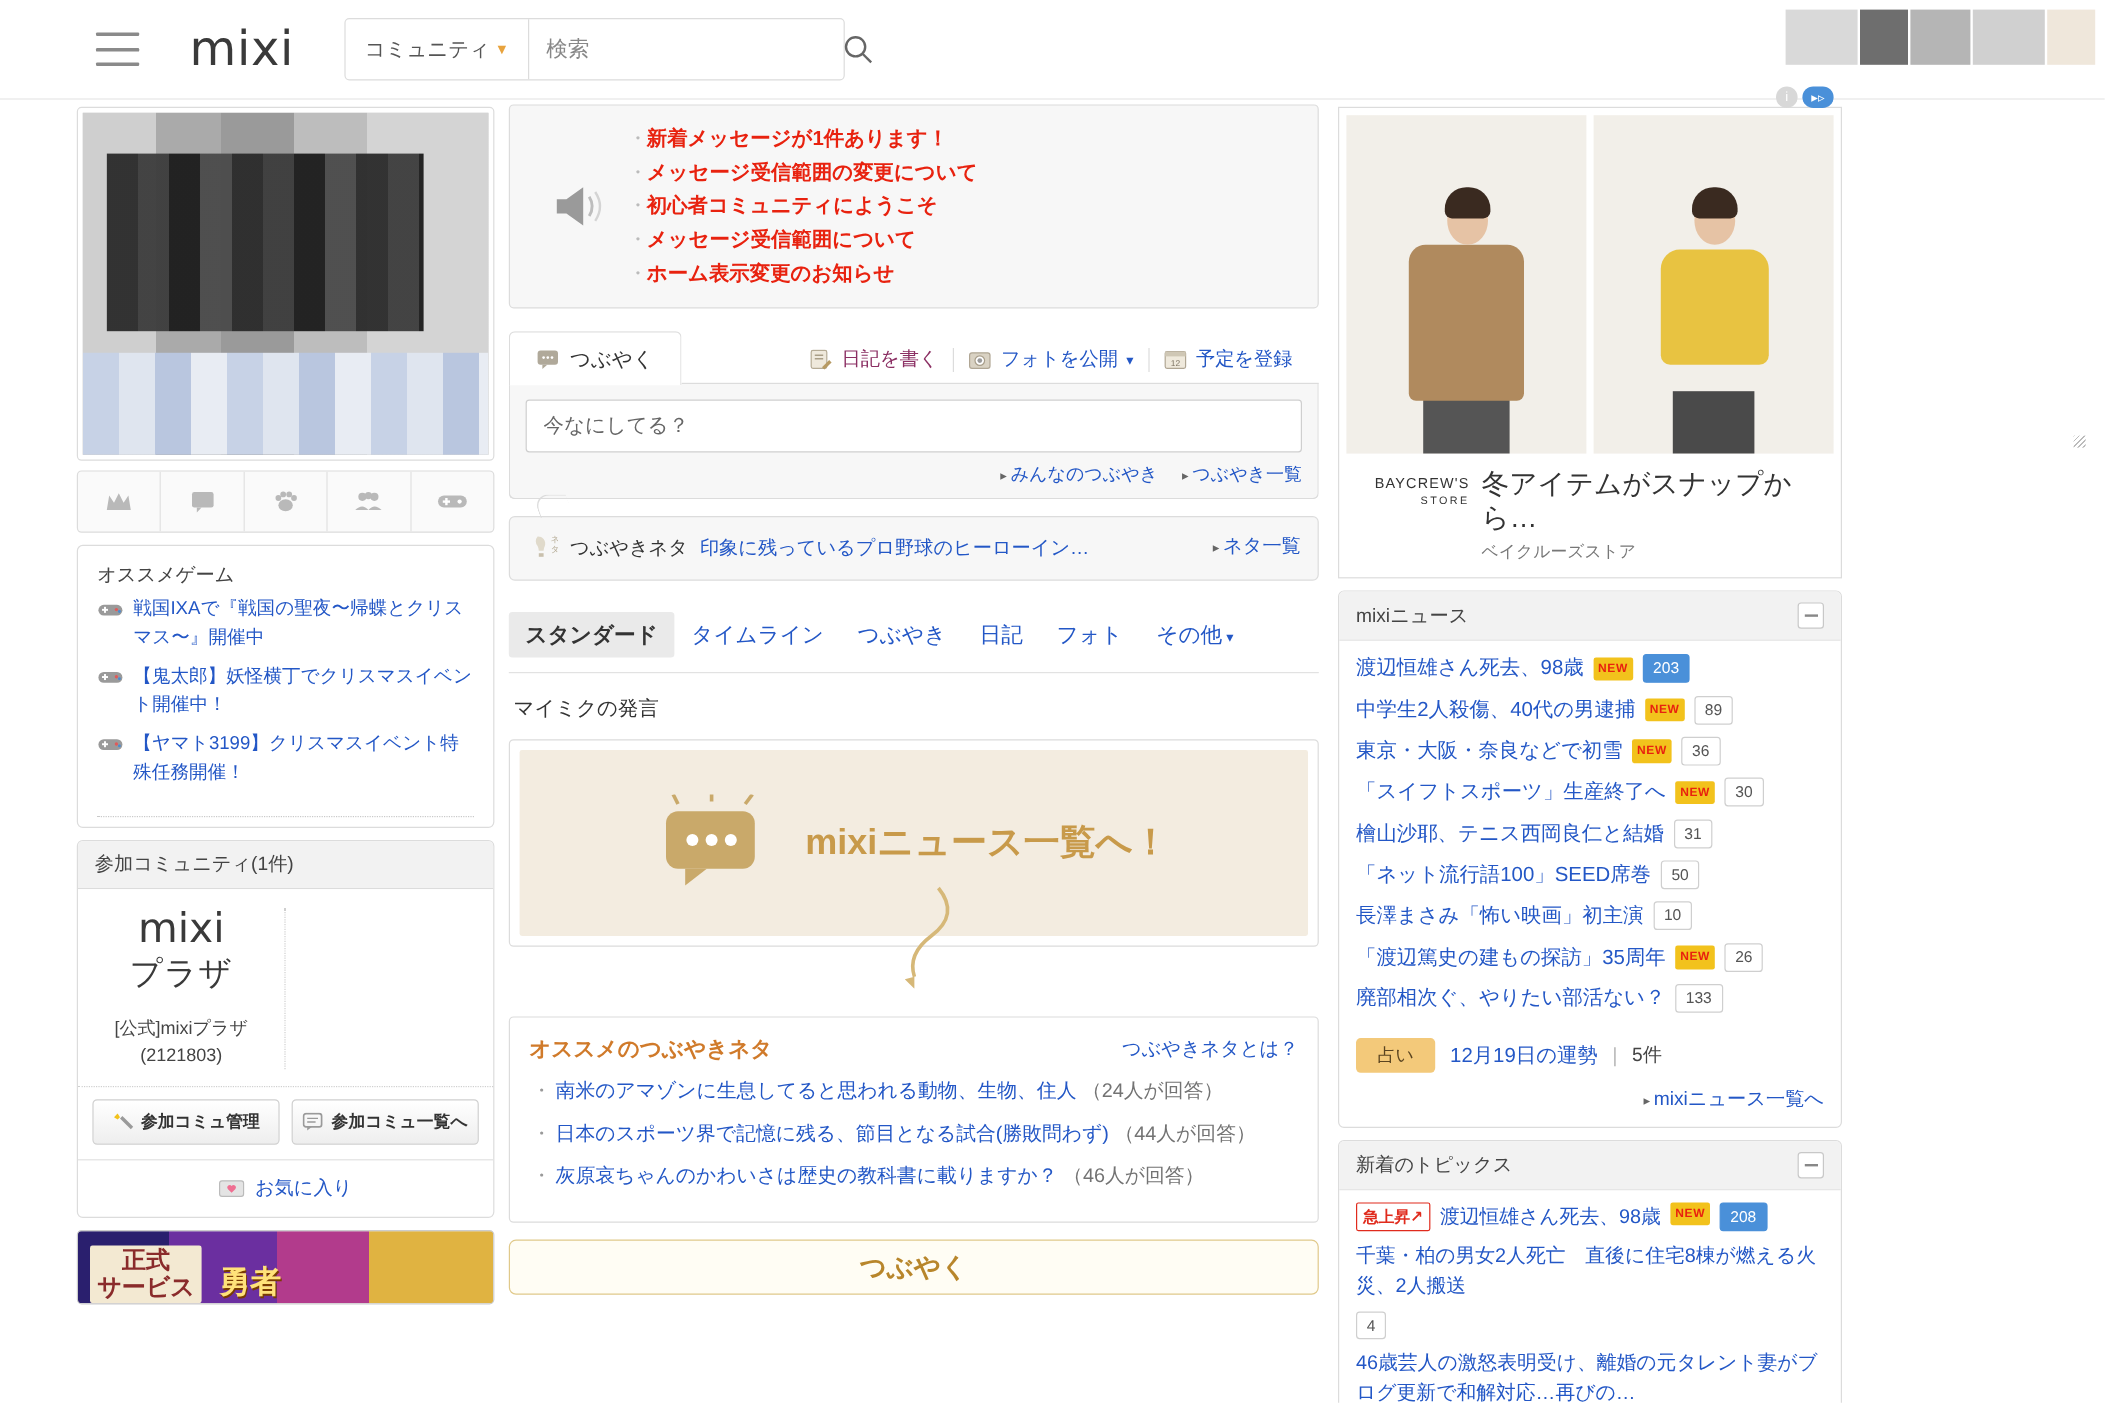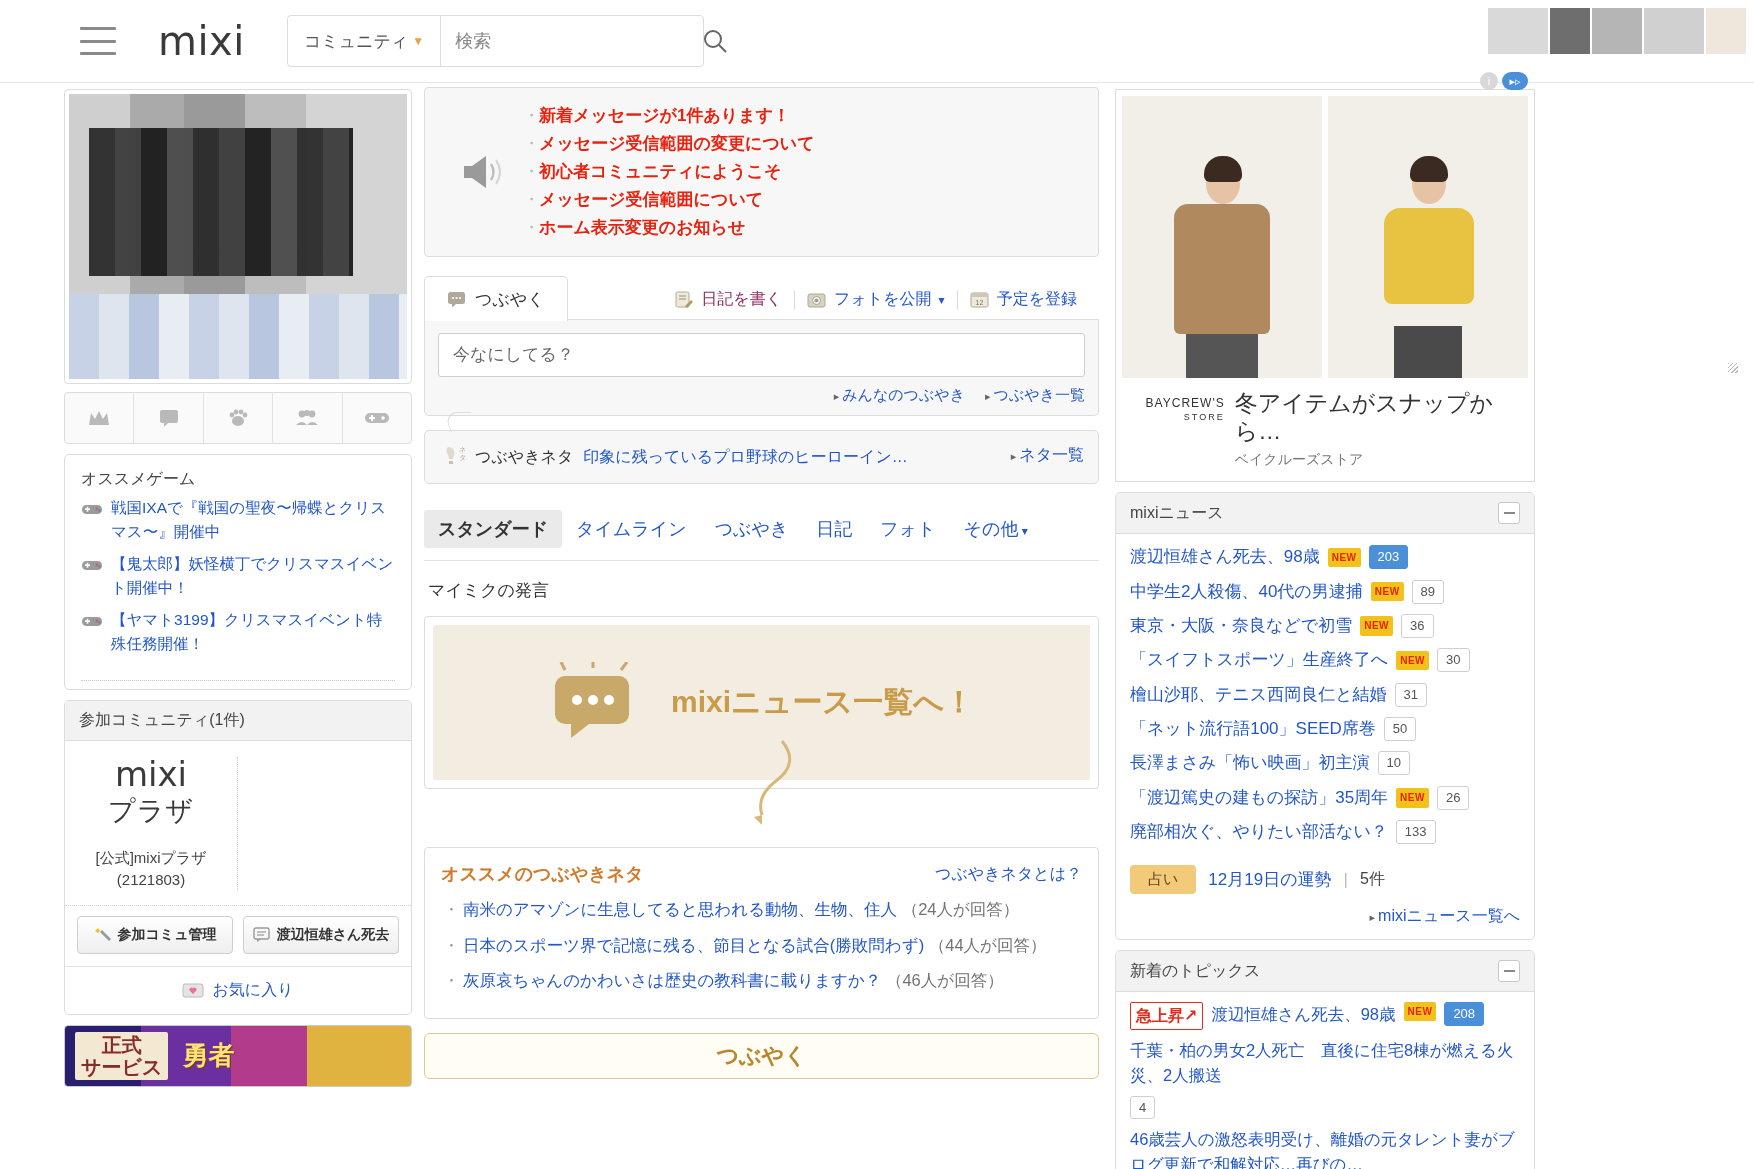--- a/index.html
+++ b/index.html
@@ -190,21 +190,21 @@
     padding: 13px; text-align: center;
     font-size: 16px; color:#2357c6;
     display: flex; align-items: center; justify-content: center; gap: 8px;
     cursor: pointer;
   }
   .banner-game {
     height: 62px; border-radius: 4px; overflow:hidden;
     background: linear-gradient(90deg,#2a1f6e 0 22%, #6b2fa0 22% 48%, #b23b8c 48% 70%, #e0b341 70% 100%);
     position: relative;
     border: 1px solid #ccc;
-    display:flex; align-items:center;
+    display:flex; align-items:flex-end;
   }
   .banner-game .bl {
     background:#f3e9d2; color:#8a2b2b; font-weight:700; font-size:20px;
     padding:2px 6px; margin-left:10px; border-radius:2px; line-height:1.1; text-align:center;
   }
   .banner-game .by { color:#ffe27a; font-weight:700; font-size:26px; margin-left:14px; text-shadow:1px 1px 0 #7a3b00; }
 
   
   .notice {
     border: 1px solid #dcdcdc; border-radius: 4px;
@@ -428,21 +428,21 @@
   .more-row { text-align:right; padding: 8px 14px 12px; font-size:16px; }
 
   .topic-list { padding: 10px 14px 10px; }
   .topic-item {
     display:flex; align-items:flex-start; gap:8px;
     font-size:16.5px; line-height:1.5; margin-bottom:8px;
     color:#2357c6; cursor:pointer; flex-wrap:wrap;
   }
   .hot-chip {
     border:1px solid #e02b1d; color:#e02b1d; background:#fff;
-    font-size:16px; font-weight:700; padding:1px 5px; border-radius:2px;
+    font-size:13px; font-weight:700; padding:1px 5px; border-radius:2px;
     flex:0 0 auto;
   }
   .topic-text { color:#2357c6; }
 </style>
 </head>
 <body>
 
 <div class="header">
   <div class="hamburger">
     <span></span>
@@ -590,21 +590,21 @@
             </svg>
           <span>参加コミュ管理</span>
         </div>
         <div class="btn">
           <svg width="18" height="16" viewBox="0 0 18 16">
               <rect x="1" y="1" width="15" height="11" rx="2" fill="none" stroke="#9a9a9a" stroke-width="1.4"></rect>
               <path d="M4 12 v3 l4-3 z" fill="#9a9a9a"></path>
               <line x1="4" y1="5" x2="13" y2="5" stroke="#9a9a9a" stroke-width="1.2"></line>
               <line x1="4" y1="8" x2="11" y2="8" stroke="#9a9a9a" stroke-width="1.2"></line>
             </svg>
-          <span>渡辺恒雄さん死去</span>
+          <span>参加コミュ一覧へ</span>
         </div>
       </div>
       <div class="fav-row">
         <svg width="22" height="18" viewBox="0 0 22 18">
             <rect x="1" y="3" width="20" height="13" rx="2" fill="#e4e4e4" stroke="#bbb"></rect>
             <path d="M11 13 l-3.2-3.2 a2 2 0 0 1 3.2-2.4 a2 2 0 0 1 3.2 2.4 z" fill="#ef6f92"></path>
           </svg>
         <span>お気に入り</span>
       </div>
     </div>

